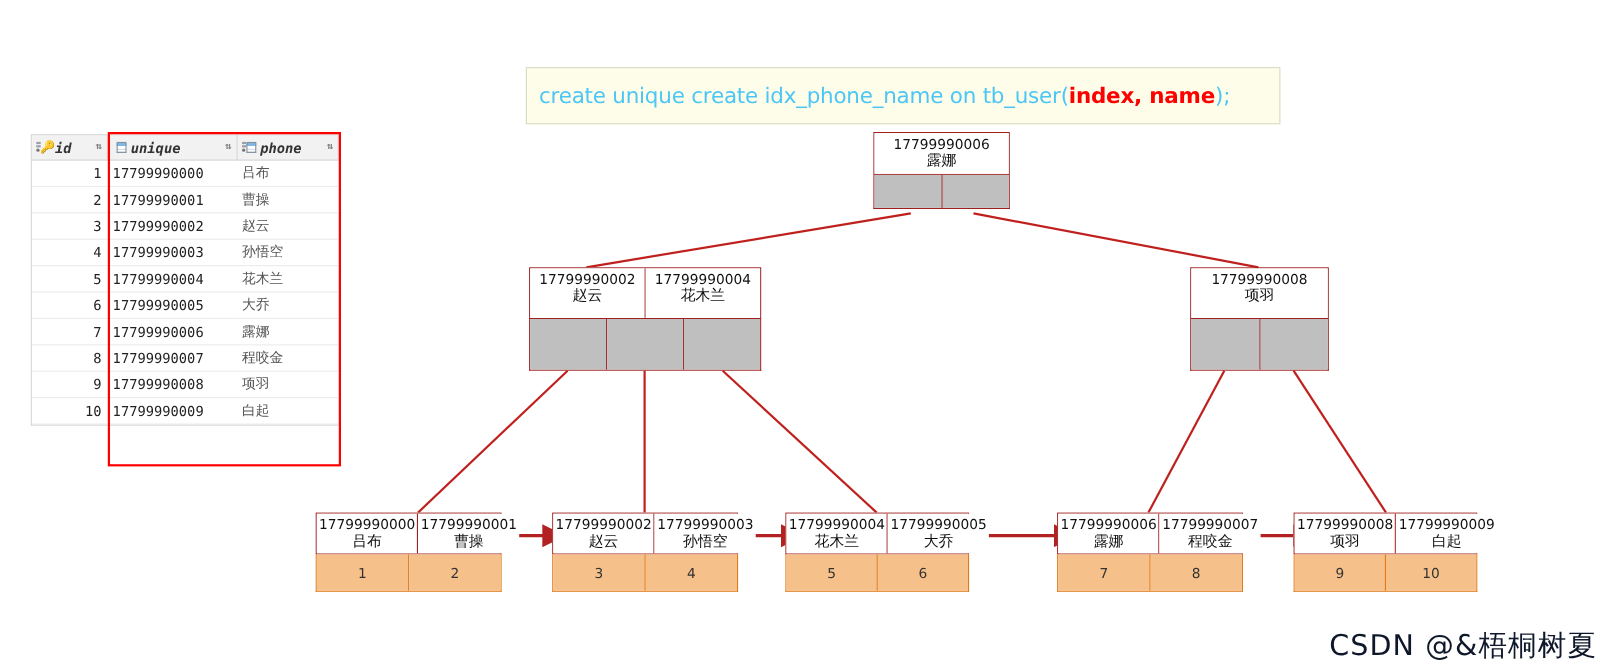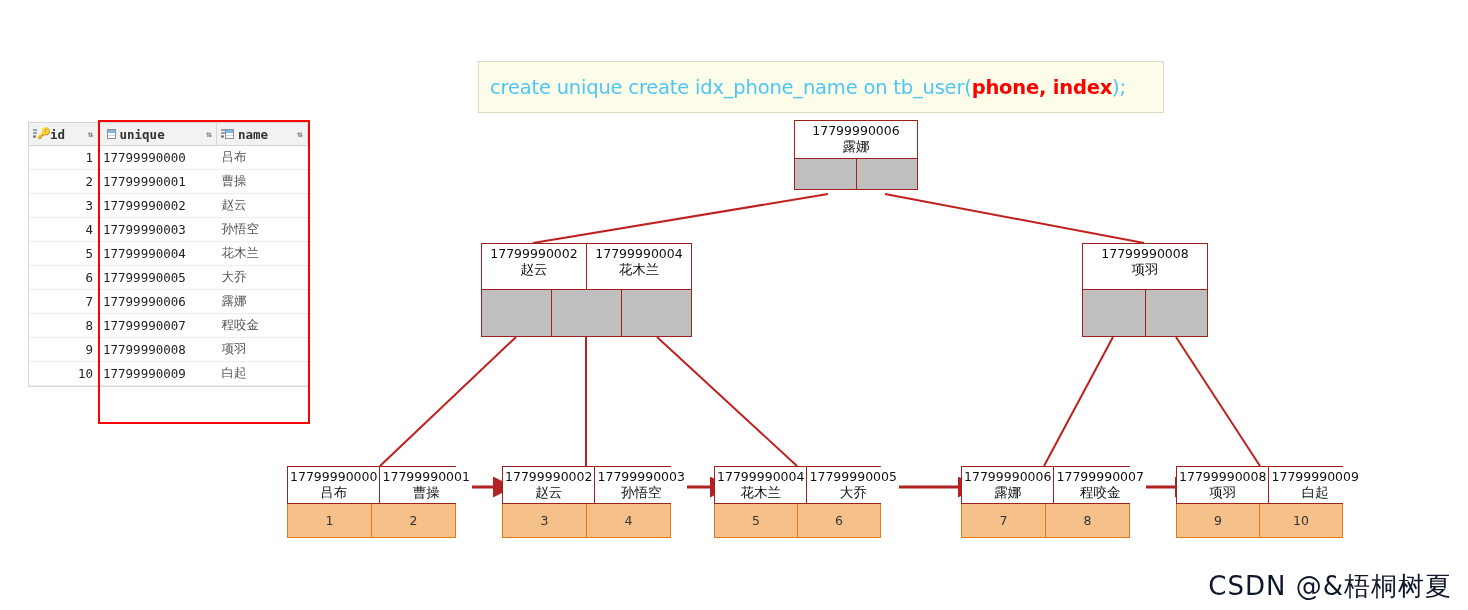--- a/index.html
+++ b/index.html
@@ -79,21 +79,21 @@
   }
   #grid thead th.col-id { text-align: right; width: 68px; }
   #grid thead th.col-phone { width: 120px; }
   #grid thead th.col-name { width: 92px; }
   .th-inner {
     display: flex;
     align-items: center;
     gap: 4px;
     width: 100%;
   }
-  .th-label { flex: 0 0 auto; }
+  .th-label { flex: 0 0 auto; font-style: italic; }
   .sort-caret {
     margin-left: auto;
     color: #808080;
     font-size: 10px;
     line-height: 8px;
     letter-spacing: 0;
     display: inline-block;
     transform: scaleY(0.85);
   }
   
@@ -248,21 +248,21 @@
     letter-spacing: 1px;
     white-space: nowrap;
   }
 </style>
 </head>
 <body>
 
 <div id="stage">
 
   <div id="sql-box">
-    <div id="sql-text"><span>create unique create idx_phone_name on tb_user(</span><span class="hl">phone, index</span><span>);</span></div>
+    <div id="sql-text"><span>create unique create idx_phone_name on tb_user(</span><span class="hl">index, name</span><span>);</span></div>
   </div>
 
   <div id="grid">
     <table>
       <thead>
         <tr>
           <th class="col-id">
             <span class="th-inner">
               <span class="ic key">
                 <span class="bars">
@@ -288,21 +288,21 @@
           <th class="col-name">
             <span class="th-inner">
               <span class="ic">
                 <span class="bars">
                     <i></i>
                     <i></i>
                     <i class="dot"></i>
                   </span>
                 <span class="tbl"></span>
               </span>
-              <span class="th-label">name</span>
+              <span class="th-label">phone</span>
               <span class="sort-caret">⇅</span>
             </span>
           </th>
         </tr>
       </thead>
       <tbody id="grid-body">
           <tr>
             <td class="c-id">1</td>
             <td class="c-phone">17799990000</td>
             <td class="c-name">吕布</td>

